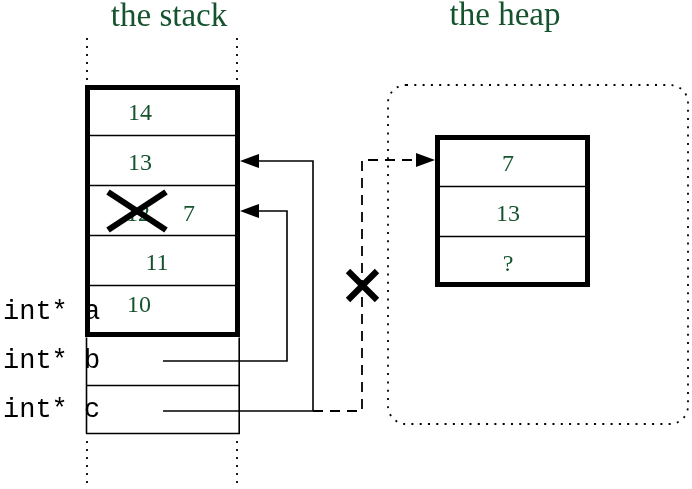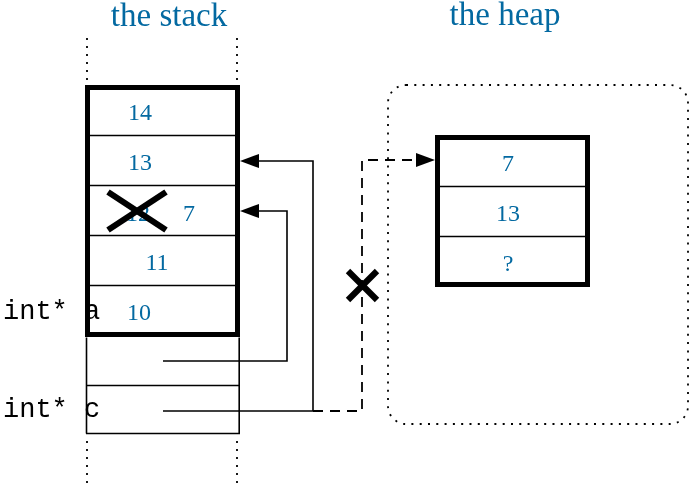--- a/index.html
+++ b/index.html
@@ -22,21 +22,21 @@
     top: 0;
     z-index: 2;
     pointer-events: none;
   }
   .txt {
     position: absolute;
     z-index: 1;
     transform: translate(-50%, -50%);
     white-space: nowrap;
     line-height: 1;
-    color: #0369a1;
+    color: #14532d;
   }
   .title { font-size: 33px; }
   .num   { font-size: 24px; }
   .ptr-label {
     position: absolute;
     z-index: 1;
     left: 3px;
     transform: translateY(-54%);
     white-space: nowrap;
     line-height: 1;
@@ -50,23 +50,24 @@
 <div class="canvas">
 
   <div class="txt title" style="left:169px; top:15px;">the stack</div>
   <div class="txt title" style="left:505px; top:14px;">the heap</div>
 
   <div class="txt num" style="left:140px; top:112px;">14</div>
   <div class="txt num" style="left:140px; top:162px;">13</div>
   <div class="txt num" style="left:138px; top:213px;">12</div>
   <div class="txt num" style="left:189px; top:213px;">7</div>
   <div class="txt num" style="left:157px; top:262px;">11</div>
-  <div class="txt num" style="left:139px; top:312px;">10</div>
+  <div class="txt num" style="left:139px; top:304px;">10</div>
 
   <div class="ptr-label" style="top:314px;">int* a</div>
+  <div class="ptr-label" style="top:363px;">int* b</div>
   <div class="ptr-label" style="top:412px;">int* c</div>
 
   <div class="txt num" style="left:508px; top:163px;">7</div>
   <div class="txt num" style="left:508px; top:213px;">13</div>
   <div class="txt num" style="left:508px; top:263px;">?</div>
 
   <svg class="layer-svg" width="692" height="489" viewBox="0 0 692 489">
 
     <g stroke="#000" stroke-width="1.8" stroke-dasharray="2 6">
       <line x1="87" y1="38" x2="87" y2="80"></line>

